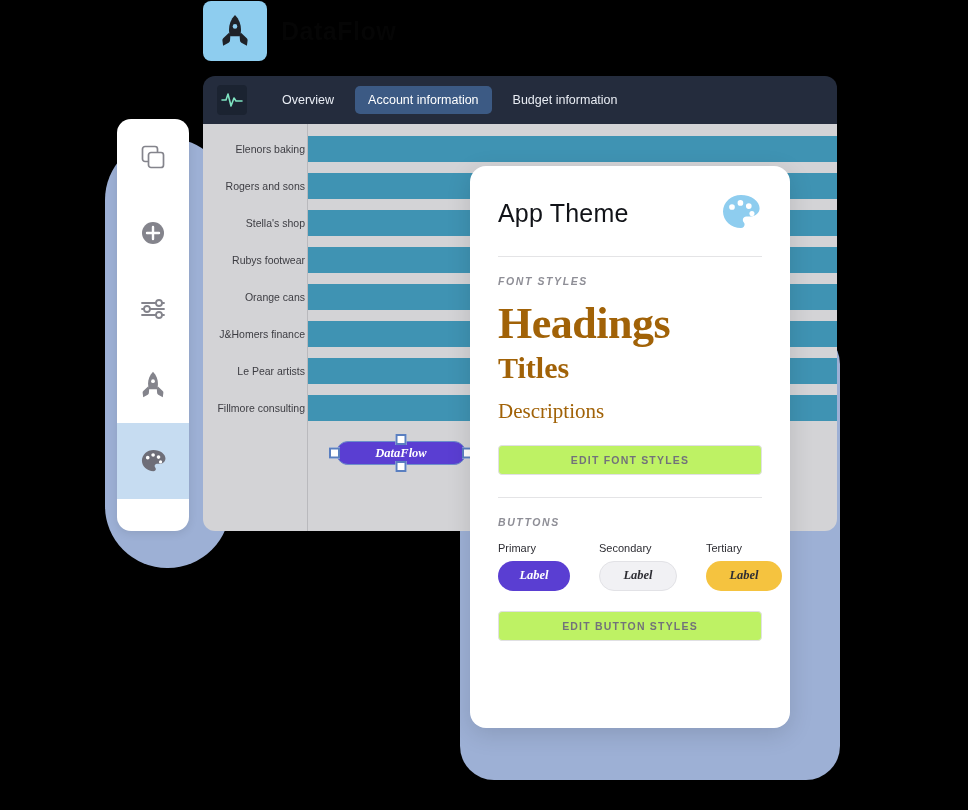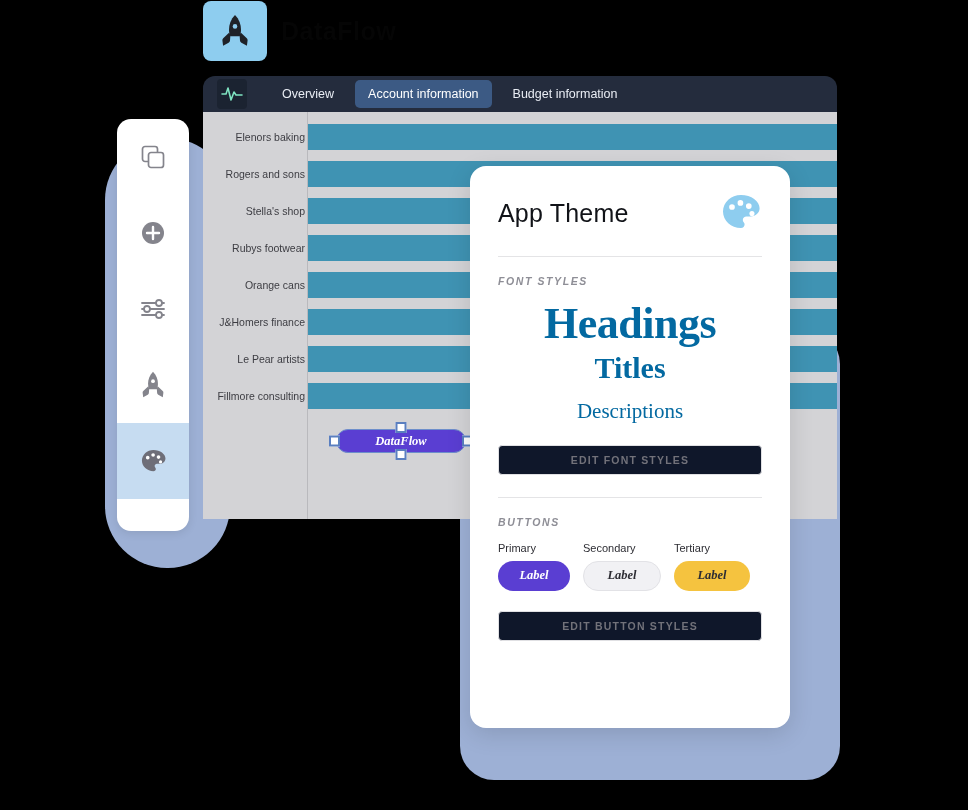--- a/index.html
+++ b/index.html
@@ -22,21 +22,21 @@
 
   
   .rail { position: absolute; left: 117px; top: 119px; width: 72px; height: 412px; background: #ffffff; border-radius: 14px; overflow: hidden;
           box-shadow: 0 2px 10px rgba(0,0,0,.10); display: flex; flex-direction: column; }
   .rail-item { height: 76px; display: flex; align-items: center; justify-content: center; }
   .rail-item.active { background: #c6dcf1; }
   .rail-item svg { display: block; }
 
   
   .app-window { position: absolute; left: 203px; top: 76px; width: 634px; height: 455px; border-radius: 12px; overflow: hidden; }
-  .app-nav { height: 36px; background: #242c3d; display: flex; align-items: center; padding: 0 14px; gap: 8px; }
+  .app-nav { height: 48px; background: #242c3d; display: flex; align-items: center; padding: 0 14px; gap: 8px; }
   .nav-logo { width: 30px; height: 30px; border-radius: 4px; background: #1b2331; display:flex; align-items:center; justify-content:center; margin-right: 14px; }
   .nav-tab { font-size: 12.5px; color: #e9edf4; padding: 7px 13px; border-radius: 5px; white-space: nowrap; }
   .nav-tab.active { background: #3c5a84; color: #ffffff; }
 
   .app-body { position: relative; height: 407px; background: #d3d3d6; display: flex; }
   .chart-labels { width: 105px; flex: 0 0 105px; padding-top: 6px; border-right: 1px solid #b9b9bd; }
   .chart-label { height: 37px; display: flex; align-items: center; justify-content: flex-end; padding-right: 2px;
                  font-size: 10.5px; color: #3c3c42; white-space: nowrap; }
   .chart-plot { flex: 1; padding-top: 6px; position: relative; }
   .chart-row { height: 37px; display: flex; align-items: center; }
@@ -56,30 +56,30 @@
 
   
   .theme-card { position: absolute; left: 470px; top: 166px; width: 320px; height: 562px;
                 background: #ffffff; border-radius: 16px; padding: 26px 28px 0 28px;
                 box-shadow: 0 6px 24px rgba(0,0,0,.13); }
   .card-head { display: flex; align-items: center; justify-content: space-between; padding-bottom: 22px; }
   .card-title { font-size: 25px; color: #111318; font-weight: 400; letter-spacing: .2px; }
   .divider { height: 1px; background: #e4e4e6; }
   .sect-label { font-size: 10.5px; letter-spacing: 1.6px; color: #8e8e96; font-weight: 600; padding: 18px 0 14px 0; font-style: italic; }
 
-  .type-serif { font-family: "Liberation Serif", serif; color: #0369a1; text-align: center; }
+  .type-serif { font-family: "Liberation Serif", serif; color: #a16207; }
   .type-heading { font-size: 44px; font-weight: 700; line-height: 1.04; letter-spacing: -.5px; }
   .type-title   { font-size: 30px; font-weight: 700; line-height: 1.25; margin-top: 2px; }
   .type-desc    { font-size: 21px; font-weight: 400; line-height: 1.25; margin-top: 12px; }
 
-  .ghost-btn { margin-top: 20px; height: 30px; border: 1px solid #e0e0e3; border-radius: 4px; background: #0f172a;
+  .ghost-btn { margin-top: 20px; height: 30px; border: 1px solid #e0e0e3; border-radius: 4px; background: #bef264;
                display: flex; align-items: center; justify-content: center;
                font-size: 10.5px; letter-spacing: 1.2px; font-weight: 600; color: #72727a; }
 
-  .btn-row { display: flex; gap: 13px; align-items: flex-end; }
+  .btn-row { display: flex; gap: 29px; align-items: flex-end; }
   .btn-col { display: flex; flex-direction: column; }
   .btn-col-name { font-size: 11px; color: #2d2d33; margin-bottom: 7px; }
   .pill { height: 30px; border-radius: 15px; display: flex; align-items: center; justify-content: center;
           font-family: "Liberation Serif", serif; font-style: italic; font-weight: 700; font-size: 12.5px; }
   .pill.primary   { width: 72px; background: #5a3ed2; color: #ffffff; }
   .pill.secondary { width: 78px; background: #f1f1f4; color: #2d2d33; border: 1px solid #e2e2e6; }
   .pill.tertiary  { width: 76px; background: #f5c33f; color: #2d2d33; }
 </style>
 </head>
 <body>

